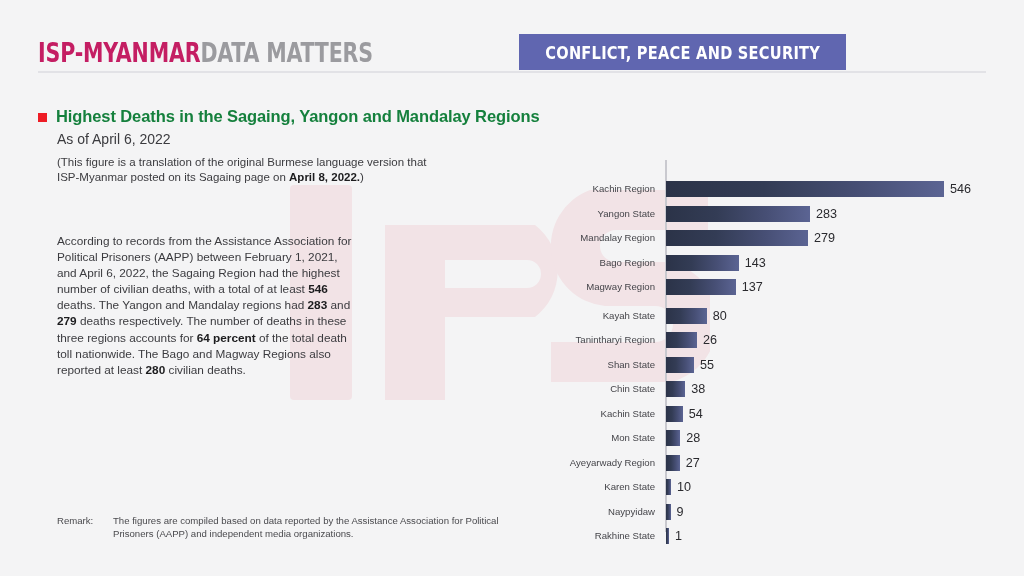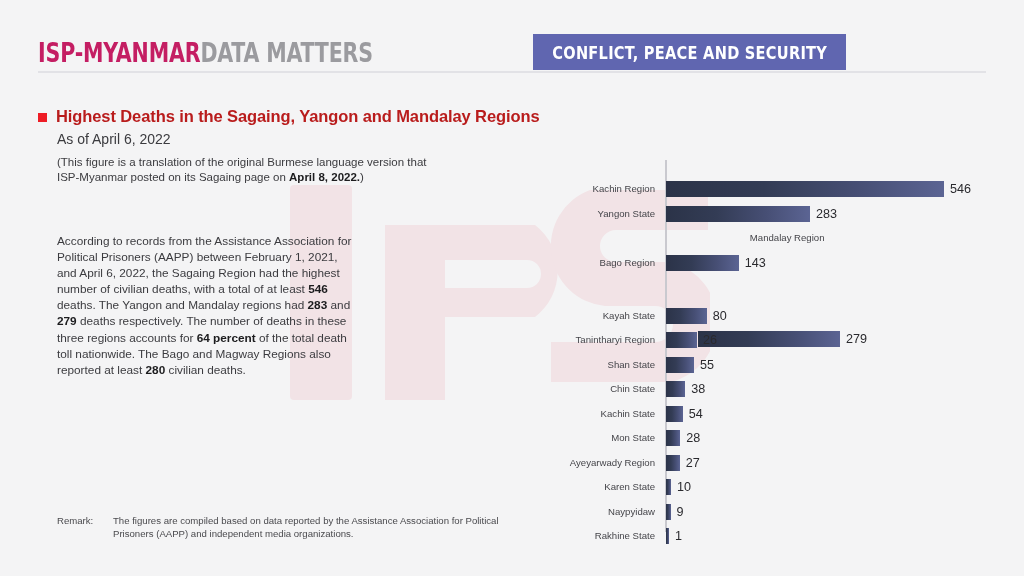--- a/index.html
+++ b/index.html
@@ -57,42 +57,42 @@
 
   #section-tag {
     position: absolute;
     right: 38px; top: 34px;
     height: 36px;
     background: #6066b0;
     color: #ffffff;
     display: flex;
     align-items: center;
     justify-content: center;
-    padding: 0 4px;
+    padding: 0 11px;
     font-family: "DejaVu Sans Condensed", "Liberation Sans Narrow", "Liberation Sans", sans-serif;
     font-size: 18px;
     font-weight: bold;
     letter-spacing: 0.3px;
     white-space: nowrap;
   }
   #section-tag span { transform: scaleX(0.9); transform-origin: center; display:block; }
 
   
   #bullet {
     position: absolute;
     left: 38px; top: 113px;
     width: 9px; height: 9px;
     background: #ee1c25;
   }
   #title {
     position: absolute;
     left: 56px; top: 107px;
     font-size: 16.5px;
     font-weight: bold;
-    color: #b91c1c;
+    color: #15803d;
     letter-spacing: -0.1px;
     white-space: nowrap;
   }
   #subtitle {
     position: absolute;
     left: 57px; top: 131px;
     font-size: 14px;
     color: #3b3b3f;
   }
   #note {
@@ -226,34 +226,41 @@
         <div class="val">546</div>
       </div>
     </div>
     <div class="row" style="top: 45.5px;">
       <div class="cat">Yangon State</div>
       <div class="bar-wrap">
         <div class="bar" style="width: 144.092px;"></div>
         <div class="val">283</div>
       </div>
     </div>
-    <div class="row" style="top: 70px; flex-direction: column;">
+    <div class="row" style="top: 70px;">
       <div class="cat">Mandalay Region</div>
       <div class="bar-wrap">
         <div class="bar" style="width: 142.055px;"></div>
         <div class="val">279</div>
       </div>
     </div>
     <div class="row" style="top: 94.5px;">
       <div class="cat">Bago Region</div>
       <div class="bar-wrap">
         <div class="bar" style="width: 72.8095px;"></div>
         <div class="val">143</div>
       </div>
     </div>
+    <div class="row" style="top: 119px;">
+      <div class="cat">Magway Region</div>
+      <div class="bar-wrap">
+        <div class="bar" style="width: 69.7546px;"></div>
+        <div class="val">137</div>
+      </div>
+    </div>
     <div class="row" style="top: 147.5px;">
       <div class="cat">Kayah State</div>
       <div class="bar-wrap">
         <div class="bar" style="width: 40.7326px;"></div>
         <div class="val">80</div>
       </div>
     </div>
     <div class="row" style="top: 172px;">
       <div class="cat">Tanintharyi Region</div>
       <div class="bar-wrap">

